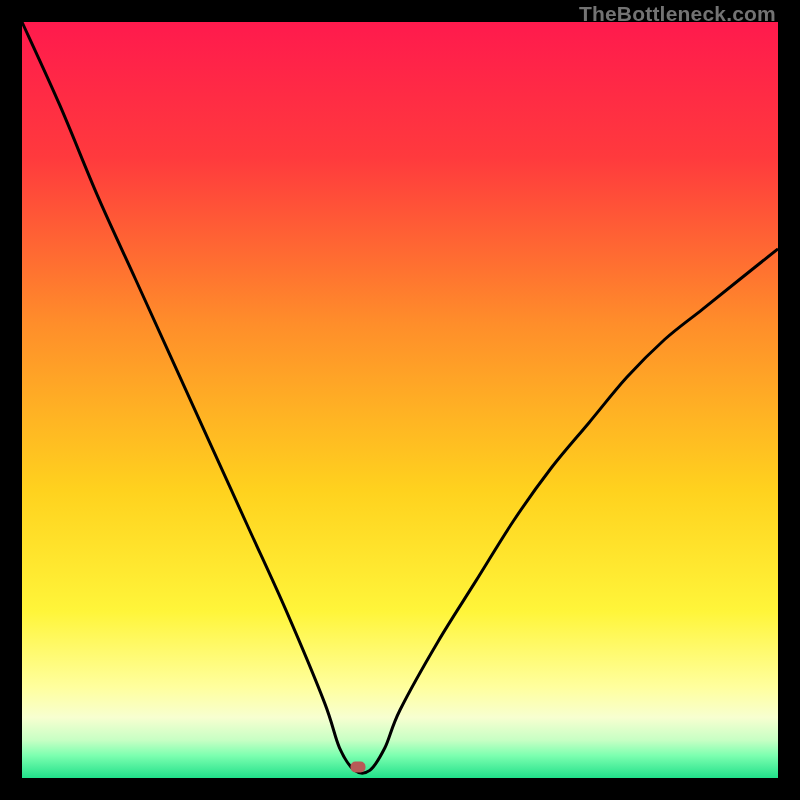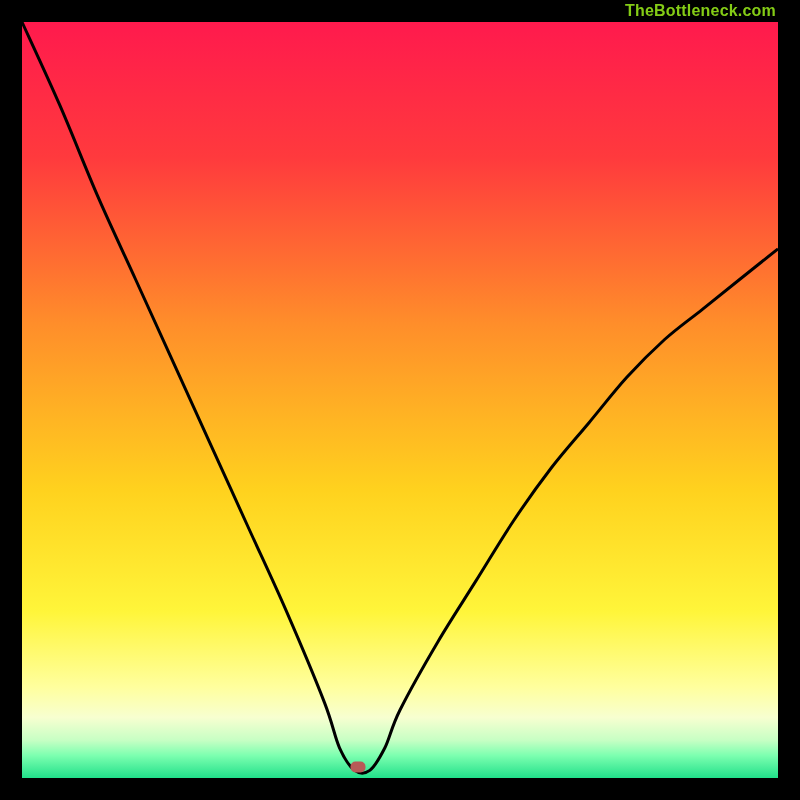--- a/index.html
+++ b/index.html
@@ -24,23 +24,23 @@
     top: 22px;
     width: 756px;
     height: 756px;
     
   }
   .watermark {
     position: absolute;
     top: 2px;
     right: 24px;
     font-family: Arial, Helvetica, sans-serif;
-    font-size: 16px;
+    font-size: 21px;
     font-weight: 600;
-    color: #84cc16;
+    color: #737373;
     letter-spacing: 0.2px;
   }
   svg.curve {
     position: absolute;
     left: 22px;
     top: 22px;
     width: 756px;
     height: 756px;
     overflow: visible;
   }

